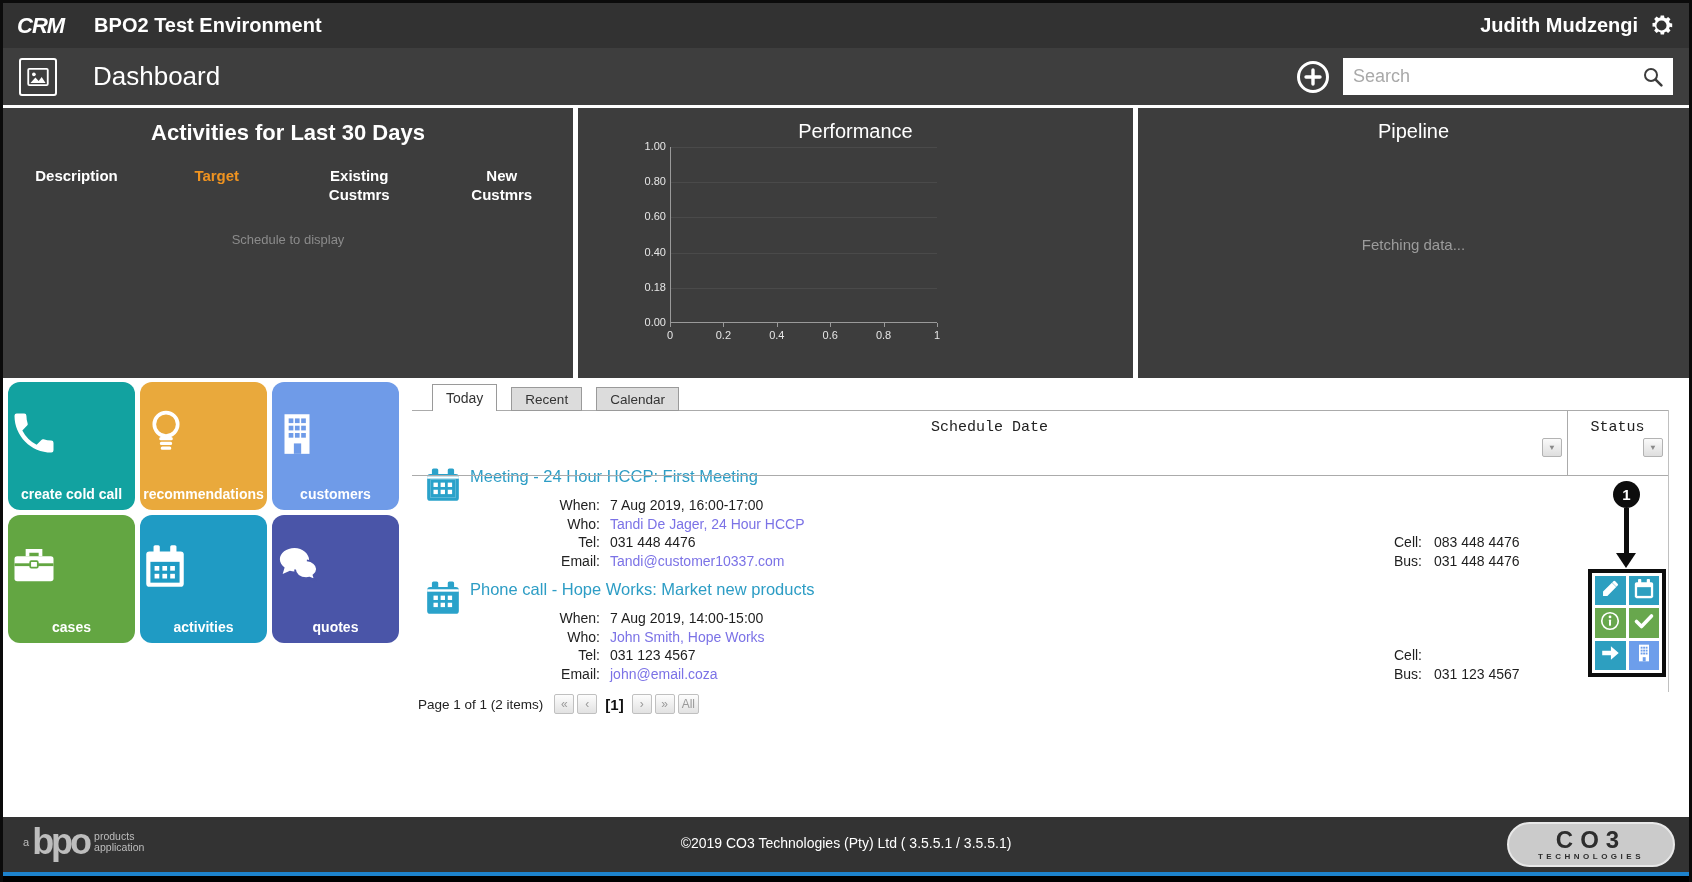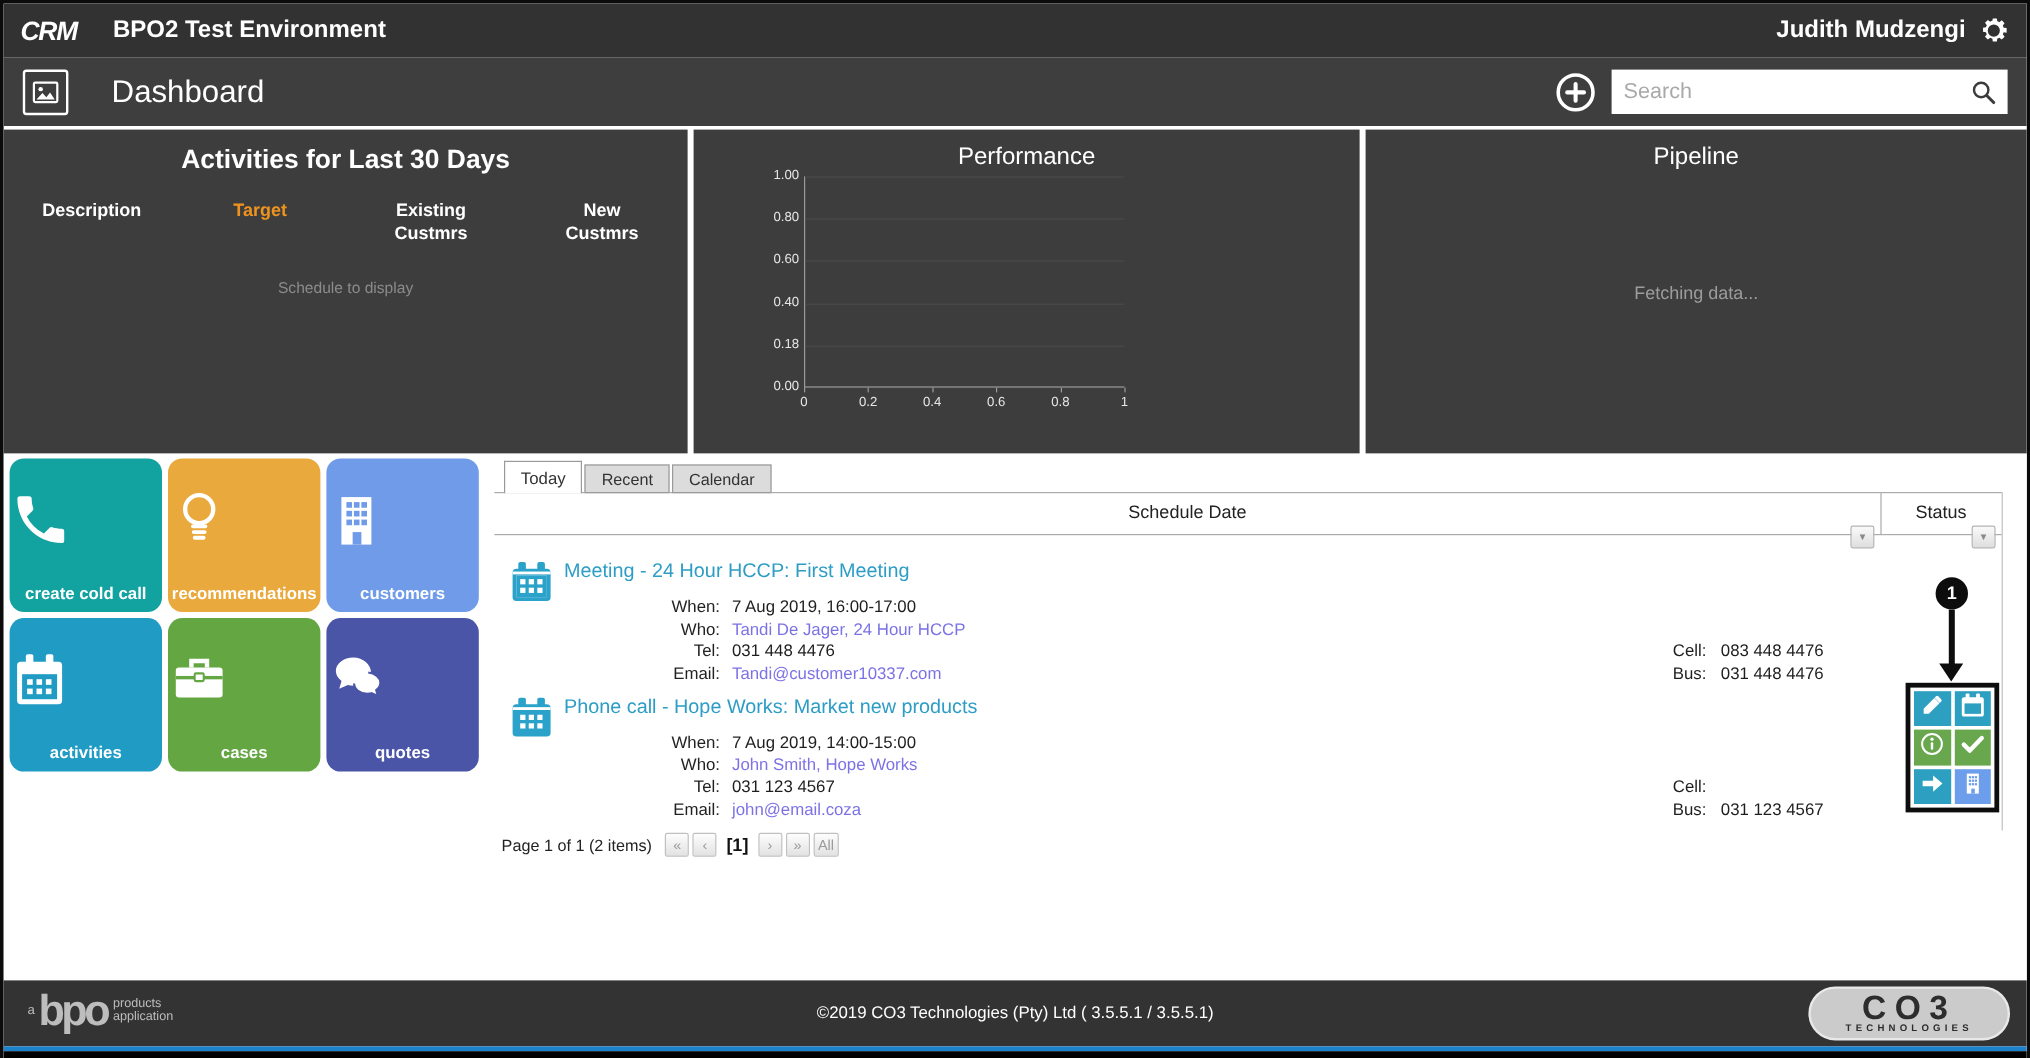--- a/index.html
+++ b/index.html
@@ -52,24 +52,24 @@
   .tiles-grid{position:absolute;left:5px;top:4px;display:grid;
               grid-template-columns:repeat(3,127px);grid-auto-rows:128px;gap:5px;}
   .tile{position:relative;display:flex;align-items:center;justify-content:flex-start;cursor:pointer;border-radius:12px;}
   .tile svg{margin-bottom:22px;}
   .tile-label{position:absolute;bottom:8px;left:0;right:0;text-align:center;
               color:#fff;font-size:14px;font-weight:600;}
   
   .schedule{position:absolute;left:409px;top:0;width:1260px;height:439px;}
   .tabs{position:absolute;top:6px;left:8px;display:flex;align-items:flex-end;z-index:2;}
   .tab{height:24px;line-height:24px;padding:0 13px;font-size:13.5px;color:#333;
-       background:#dcdcdc;border:1px solid #9a9a9a;margin-right:2px;cursor:pointer;}
+       background:#dcdcdc;border:1px solid #9a9a9a;margin-right:2px;cursor:pointer;margin-left:12px;}
   .tab.active{height:27px;line-height:27px;background:#fff;border-bottom:none;font-size:14px;}
-  .grid-header{position:absolute;top:32px;left:0;width:1256px;height:36px;
-               border-top:1px solid #ababab;border-bottom:1px solid #ababab;z-index:1;}
+  .grid-header{position:absolute;top:32px;left:0;width:1256px;height:66px;
+               border-top:1px solid #ababab;border-bottom:1px solid #ababab;z-index:1;font-family:Liberation Mono, monospace;}
   .col-divider{position:absolute;left:1155px;top:0;bottom:0;width:1px;background:#ababab;}
   .hdr-schedule{position:absolute;left:0;top:8px;width:1155px;text-align:center;
                 font-size:15px;color:#222;}
   .hdr-status{position:absolute;left:1155px;top:8px;width:101px;text-align:center;
               font-size:15px;color:#222;}
   .filter-btn{position:absolute;width:20px;height:19px;border:1px solid #b3b3b3;border-radius:2px;
               background:linear-gradient(#fafafa,#dedede);color:#8a8a8a;font-size:8px;
               display:flex;align-items:center;justify-content:center;cursor:pointer;}
   .table-right-border{position:absolute;left:1256px;top:32px;height:282px;width:1px;background:#c0c0c0;}
   .entry{position:absolute;left:0;width:1256px;height:112px;}
@@ -106,21 +106,21 @@
   
   .footer-bar{position:absolute;left:0;right:0;top:814px;height:55px;background:#333;}
   .bpo-logo{position:absolute;left:20px;top:7px;display:flex;align-items:center;color:#bdbdbd;}
   .bpo-a{font-size:11px;margin-right:3px;align-self:center;}
   .bpo-word{font-size:36px;font-weight:800;letter-spacing:-3px;line-height:36px;}
   .bpo-sub{font-size:10.5px;line-height:11px;margin-left:5px;}
   .footer-copy{position:absolute;left:0;right:0;top:18px;text-align:center;color:#fff;font-size:14px;}
   .co3-logo{position:absolute;right:14px;top:5px;width:168px;height:45px;background:#cbcbcb;
             border-radius:23px;border:2px solid #e8e8e8;display:flex;flex-direction:column;
             align-items:center;justify-content:center;}
-  .co3-main{font-size:28px;font-weight:800;letter-spacing:7px;color:#2d2d2d;line-height:24px;}
+  .co3-main{font-size:24px;font-weight:800;letter-spacing:7px;color:#2d2d2d;line-height:24px;}
   .co3-sub{font-size:8px;letter-spacing:3.5px;font-weight:700;color:#2d2d2d;}
   .footer-blue{position:absolute;left:0;right:0;top:869px;height:4px;background:#1d82cc;}
   .footer-black{position:absolute;left:0;right:0;top:873px;height:6px;background:#000;}
 </style>
 </head>
 <body>
 
 <div class="page">
 
   <div class="topbar">
@@ -246,49 +246,49 @@
                 <rect x="28" y="17" width="4.5" height="4.5"></rect>
                 <rect x="16" y="24" width="4.5" height="4.5"></rect>
                 <rect x="22" y="24" width="4.5" height="4.5"></rect>
                 <rect x="28" y="24" width="4.5" height="4.5"></rect>
                 <rect x="21" y="34" width="7" height="10"></rect>
               </g>
             </svg>
         </span>
         <div class="tile-label">customers</div>
       </div>
+      <div class="tile" style="background: rgb(99, 166, 66);">
+        <span style="color:#63a642;">
+          <svg width="52" height="52" viewBox="0 0 48 48">
+              <path d="M18 15v-5h12v5" fill="none" stroke="#fff" stroke-width="3.4"></path>
+              <rect x="6" y="15" width="36" height="23" rx="2.5" fill="#fff"></rect>
+              <rect x="6" y="21.5" width="36" height="2.6" fill="currentColor"></rect>
+              <rect x="20.5" y="19.5" width="7" height="6" rx="1" fill="#fff" stroke="currentColor" stroke-width="1.6"></rect>
+            </svg>
+        </span>
+        <div class="tile-label">cases</div>
+      </div>
       <div class="tile" style="background: rgb(31, 155, 196);">
         <span style="color:#1f9bc4;">
           <svg width="50" height="50" viewBox="0 0 48 48">
               <rect x="13" y="4" width="6" height="9" rx="1.5" fill="#fff"></rect>
               <rect x="29" y="4" width="6" height="9" rx="1.5" fill="#fff"></rect>
               <rect x="6" y="10" width="36" height="34" rx="3" fill="#fff"></rect>
               <rect x="10" y="20" width="28" height="20" fill="currentColor"></rect>
               <g fill="#fff">
                 <rect x="14" y="24" width="4.5" height="4.5"></rect>
                 <rect x="21.5" y="24" width="4.5" height="4.5"></rect>
                 <rect x="29" y="24" width="4.5" height="4.5"></rect>
                 <rect x="14" y="31.5" width="4.5" height="4.5"></rect>
                 <rect x="21.5" y="31.5" width="4.5" height="4.5"></rect>
                 <rect x="29" y="31.5" width="4.5" height="4.5"></rect>
               </g>
             </svg>
         </span>
         <div class="tile-label">activities</div>
-      </div>
-      <div class="tile" style="background: rgb(99, 166, 66);">
-        <span style="color:#63a642;">
-          <svg width="52" height="52" viewBox="0 0 48 48">
-              <path d="M18 15v-5h12v5" fill="none" stroke="#fff" stroke-width="3.4"></path>
-              <rect x="6" y="15" width="36" height="23" rx="2.5" fill="#fff"></rect>
-              <rect x="6" y="21.5" width="36" height="2.6" fill="currentColor"></rect>
-              <rect x="20.5" y="19.5" width="7" height="6" rx="1" fill="#fff" stroke="currentColor" stroke-width="1.6"></rect>
-            </svg>
-        </span>
-        <div class="tile-label">cases</div>
       </div>
       <div class="tile" style="background: rgb(74, 85, 168);">
         <span style="color:#4a55a8;">
           <svg width="54" height="54" viewBox="0 0 48 48">
               <path d="M20 8C12.8 8 7 12.5 7 18c0 2.9 1.6 5.5 4.2 7.3L9.5 31l6.4-2.7c1.3.3 2.7.5 4.1.5 7.2 0 13-4.5 13-10S27.2 8 20 8z" fill="#fff"></path>
               <path d="M31 19c5 .5 9 3.7 9 7.6 0 2.2-1.2 4.1-3.1 5.5l1.3 4.3-4.8-2c-1 .3-2 .4-3.1.4-5.4 0-9.8-3.4-9.8-7.6" fill="#fff" stroke="currentColor" stroke-width="1.6"></path>
             </svg>
         </span>
         <div class="tile-label">quotes</div>
       </div>

